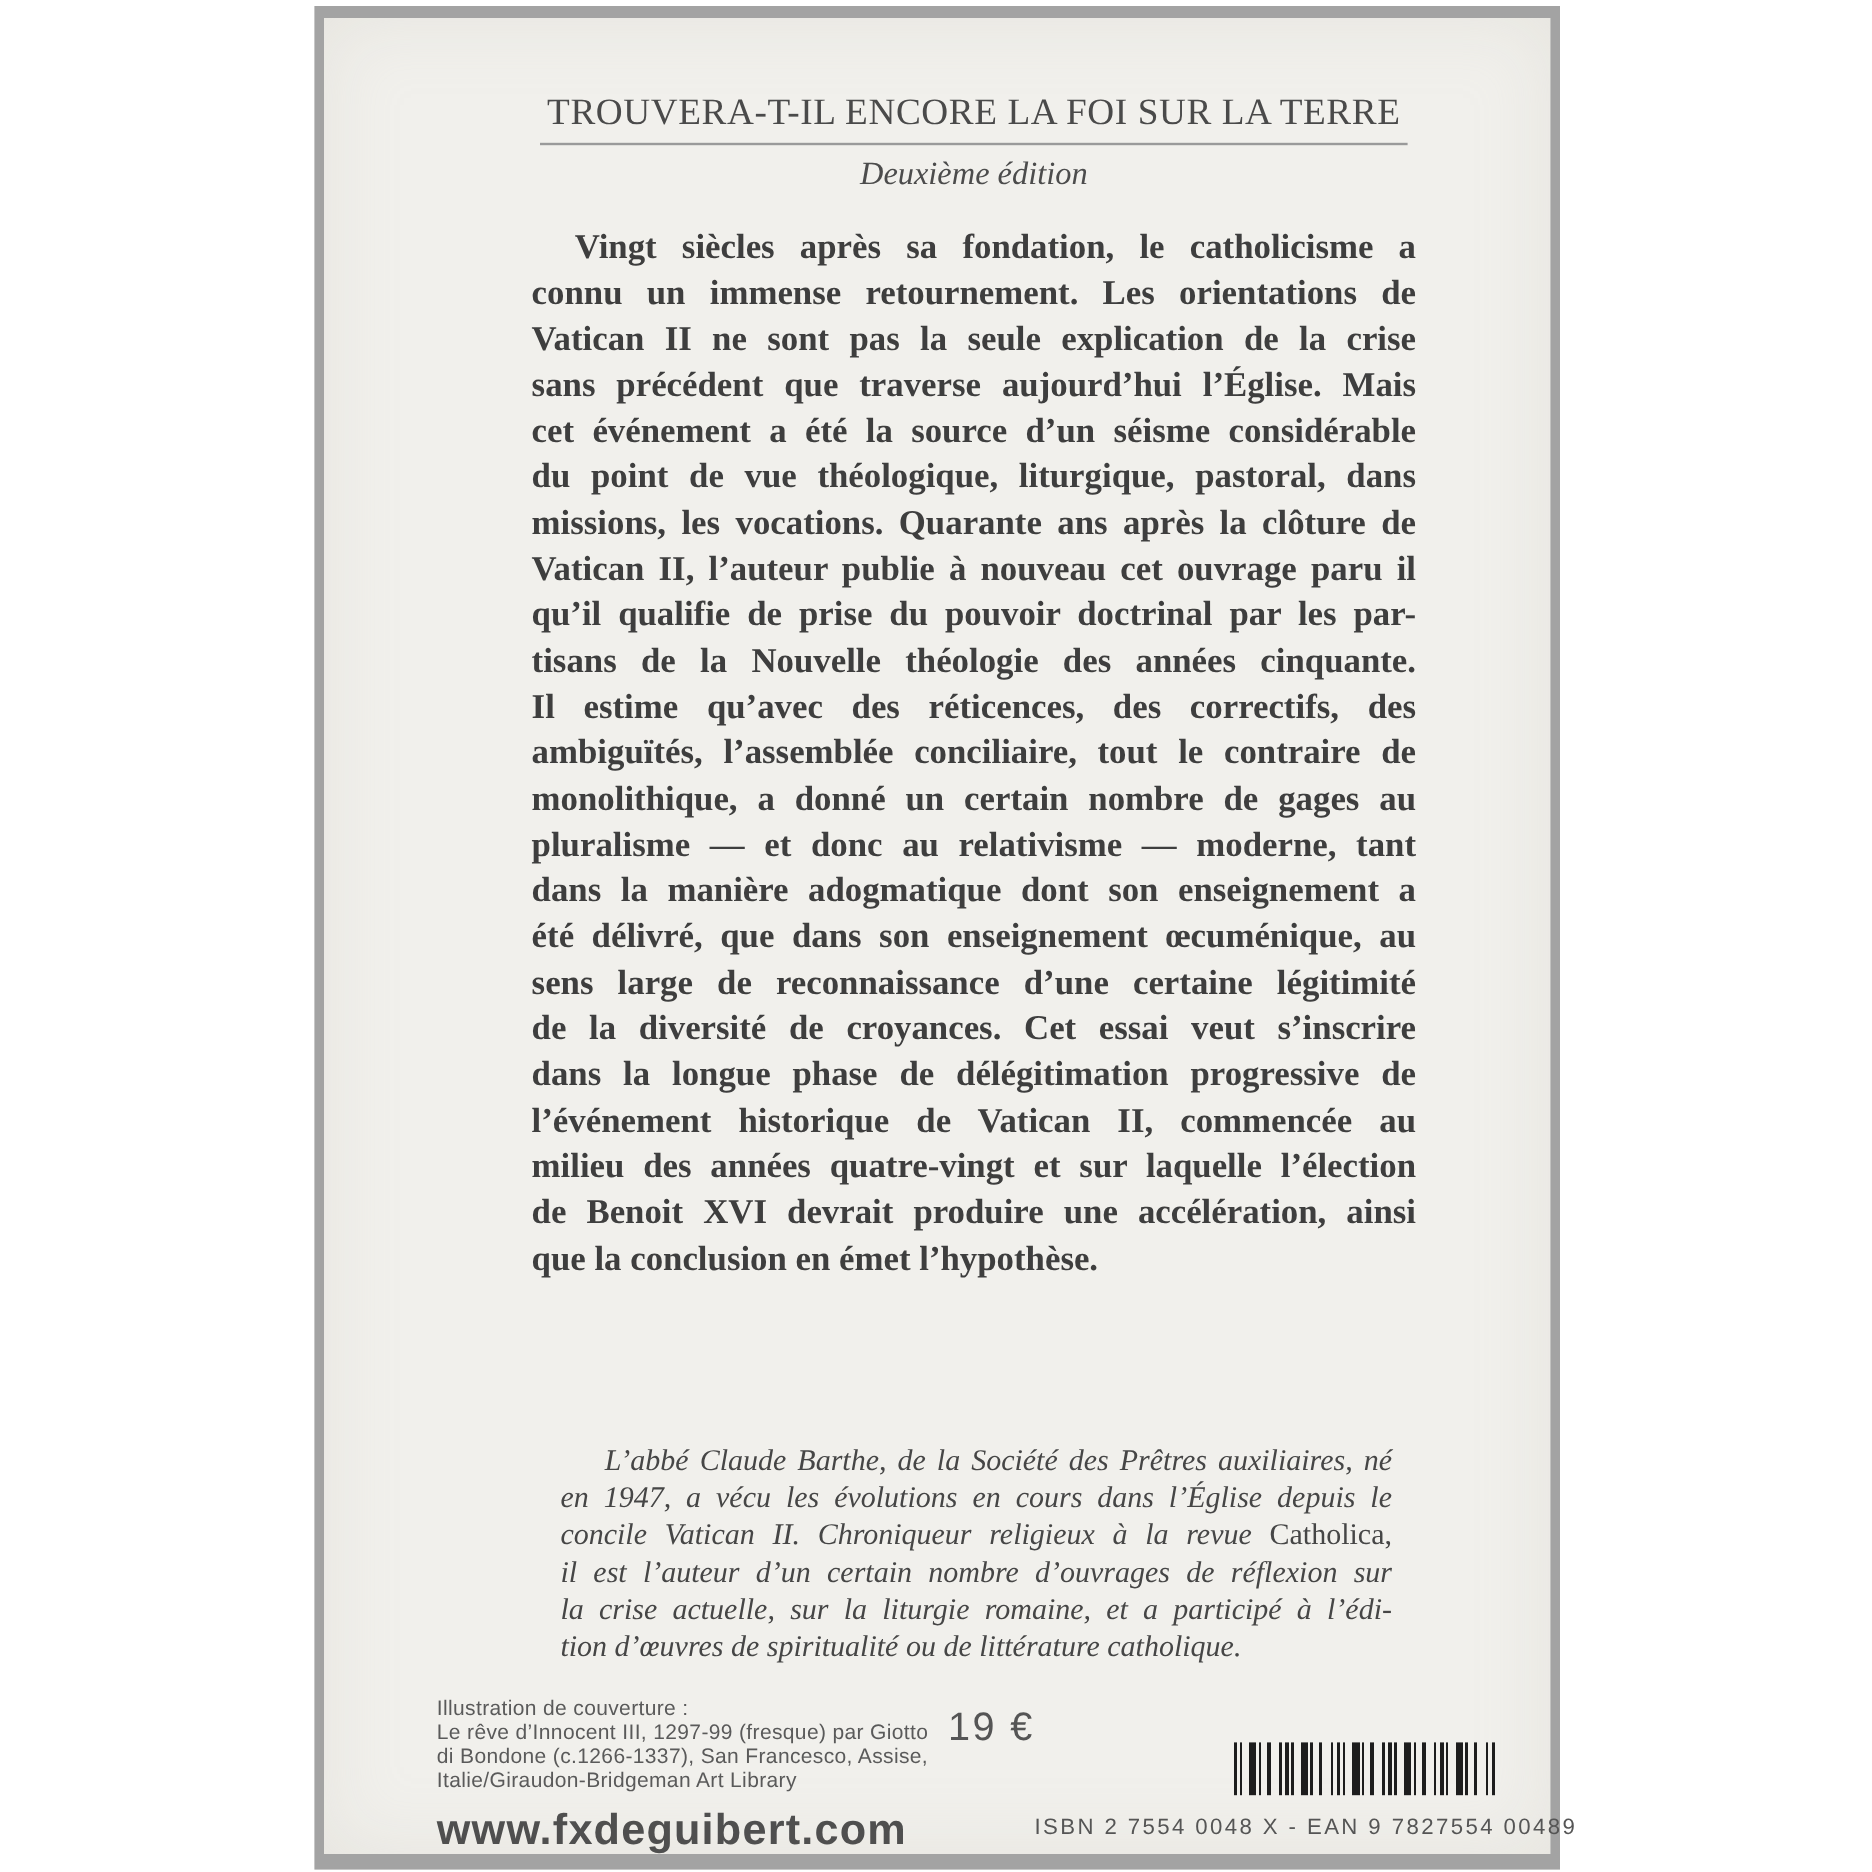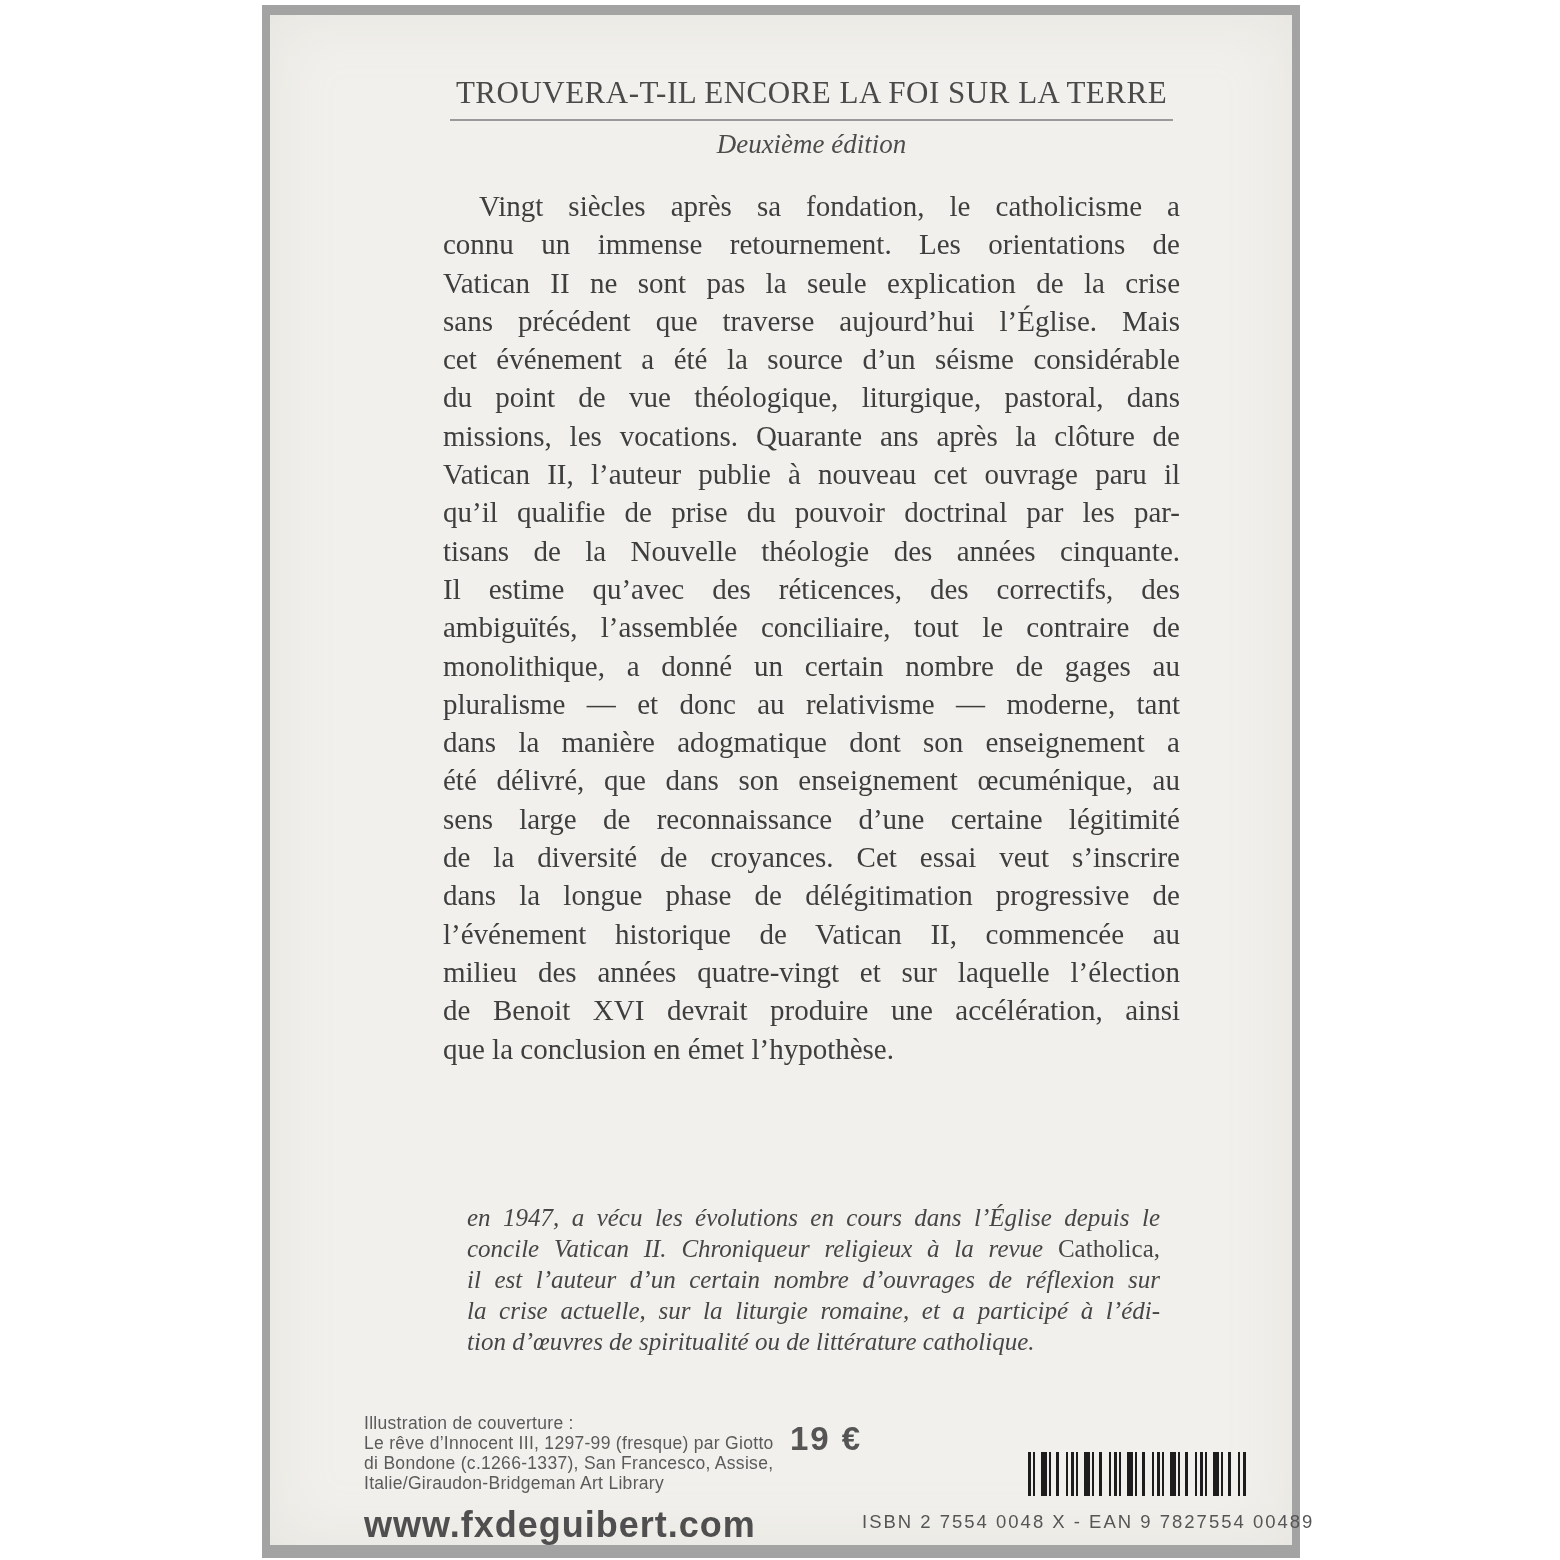--- a/index.html
+++ b/index.html
@@ -46,21 +46,21 @@
     color: #4c4c4c;
   }
   
   .synopsis {
     position: absolute;
     left: 173px; top: 172px; width: 737px;
     font-size: 29px;
     line-height: 38.3px;
     color: #3e3e3e;
   }
-  .syn-line { text-align: justify; text-align-last: justify; white-space: normal; }
+  .syn-line { text-align: justify; text-align-last: justify; white-space: normal; font-weight: bold; }
   .syn-line:first-child { text-indent: 36px; }
   .syn-line:last-child { text-align-last: left; }
   
   .bio {
     position: absolute;
     left: 197px; top: 1187px; width: 693px;
     font-style: italic;
     font-size: 25px;
     line-height: 31px;
     color: #464646;
@@ -101,21 +101,21 @@
     font-weight: bold;
     font-size: 36px;
     letter-spacing: 1px;
     color: #4f4f4f;
   }
   .price {
     position: absolute;
     left: 520px; top: 1405px;
     font-family: "Liberation Sans", sans-serif;
     font-size: 33px;
-    font-weight: 700;
+    font-weight: 400;
     color: #555555;
     letter-spacing: 2px;
   }
   .isbn {
     position: absolute;
     left: 592px; top: 1496px;
     font-family: "Liberation Sans", sans-serif;
     font-size: 18.5px;
     letter-spacing: 2px;
     color: #555555;
@@ -153,20 +153,21 @@
         <div class="syn-line">sens large de reconnaissance d’une certaine légitimité</div>
         <div class="syn-line">de la diversité de croyances. Cet essai veut s’inscrire</div>
         <div class="syn-line">dans la longue phase de délégitimation progressive de</div>
         <div class="syn-line">l’événement historique de Vatican II, commencée au</div>
         <div class="syn-line">milieu des années quatre-vingt et sur laquelle l’élection</div>
         <div class="syn-line">de Benoit XVI devrait produire une accélération, ainsi</div>
         <div class="syn-line">que la conclusion en émet l’hypothèse.</div>
       </div>
 
     <div class="bio">
+      <div class="bio-line first">L’abbé Claude Barthe, de la Société des Prêtres auxiliaires, né</div>
       <div class="bio-line">en 1947, a vécu les évolutions en cours dans l’Église depuis le</div>
       <div class="bio-line"><span>concile Vatican II. Chroniqueur religieux à la revue </span><span class="roman">Catholica,</span></div>
       <div class="bio-line">il est l’auteur d’un certain nombre d’ouvrages de réflexion sur</div>
       <div class="bio-line">la crise actuelle, sur la liturgie romaine, et a participé à l’édi-</div>
       <div class="bio-line last">tion d’œuvres de spiritualité ou de littérature catholique.</div>
     </div>
 
     <div class="credits">
       <div>Illustration de couverture :</div>
       <div><span class="credit-italic">Le rêve d’Innocent III,</span><span> 1297-99 (fresque) par Giotto</span></div>

